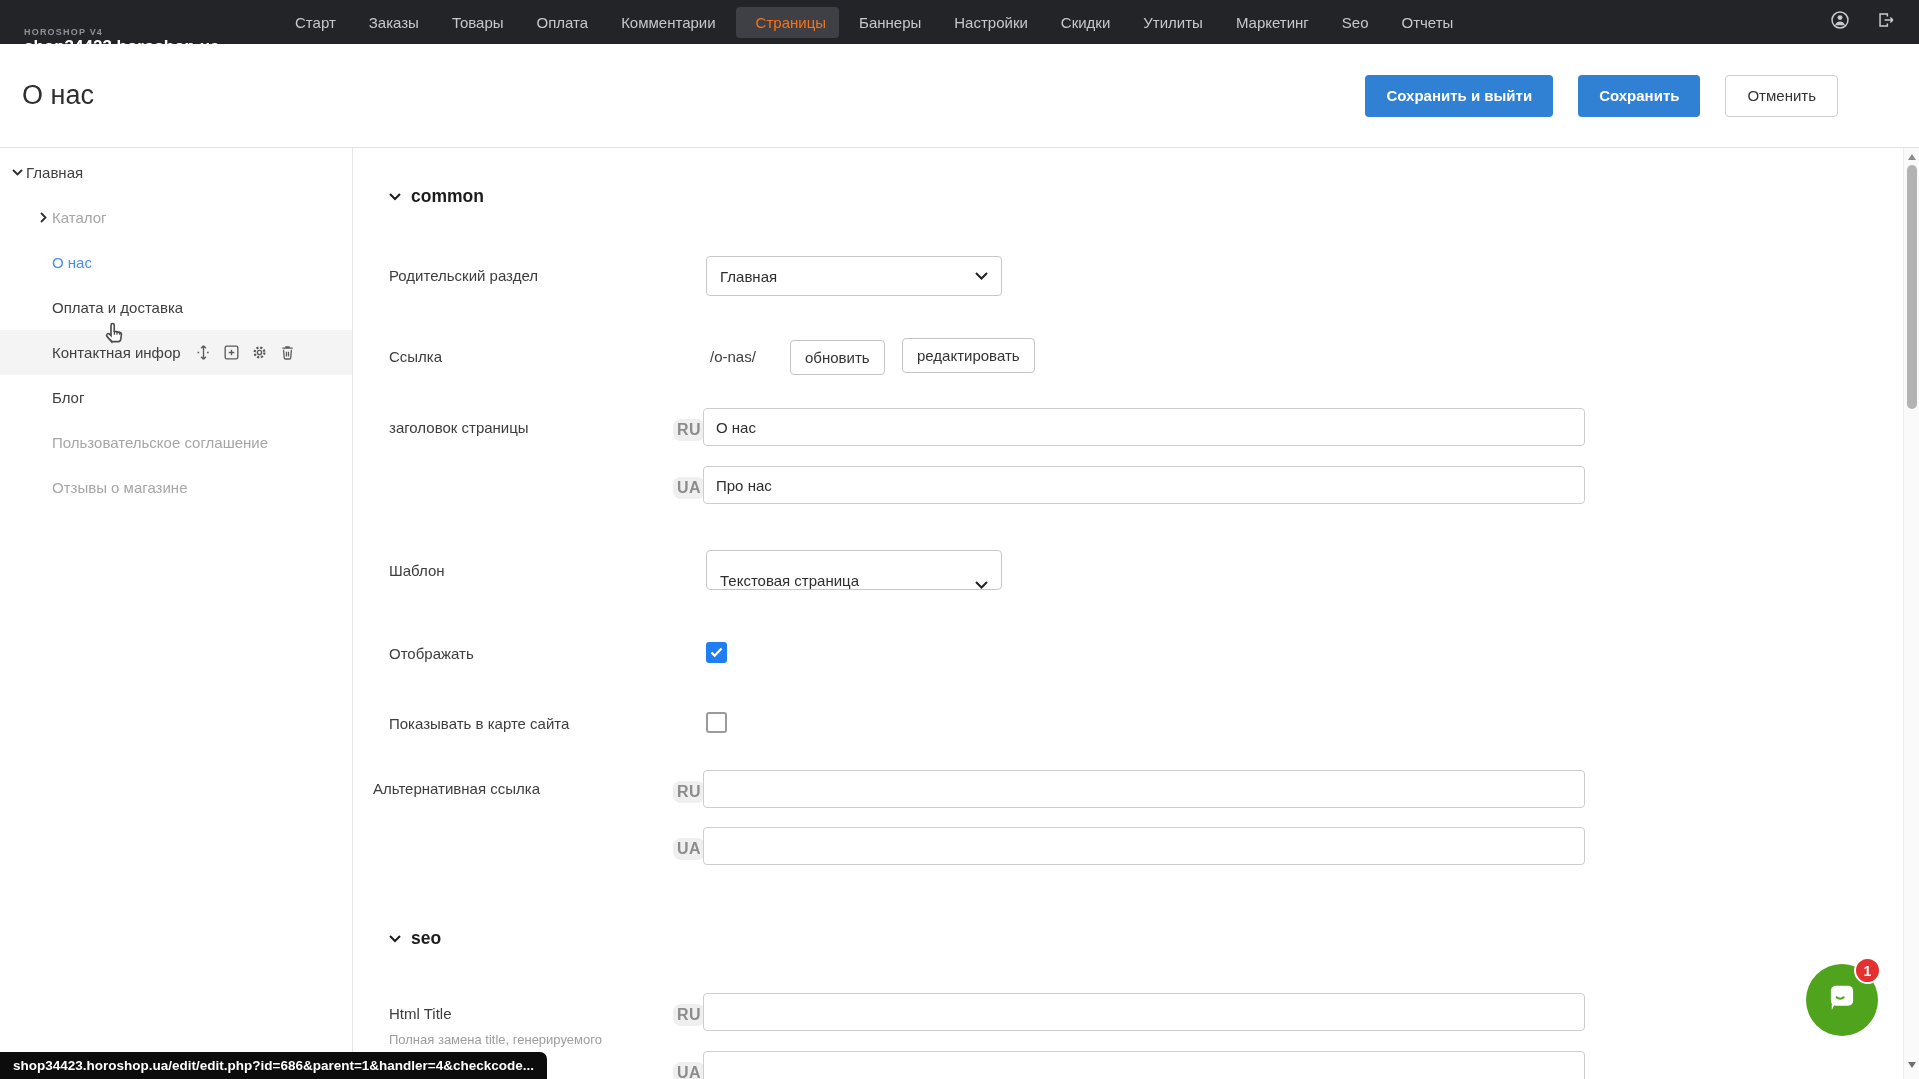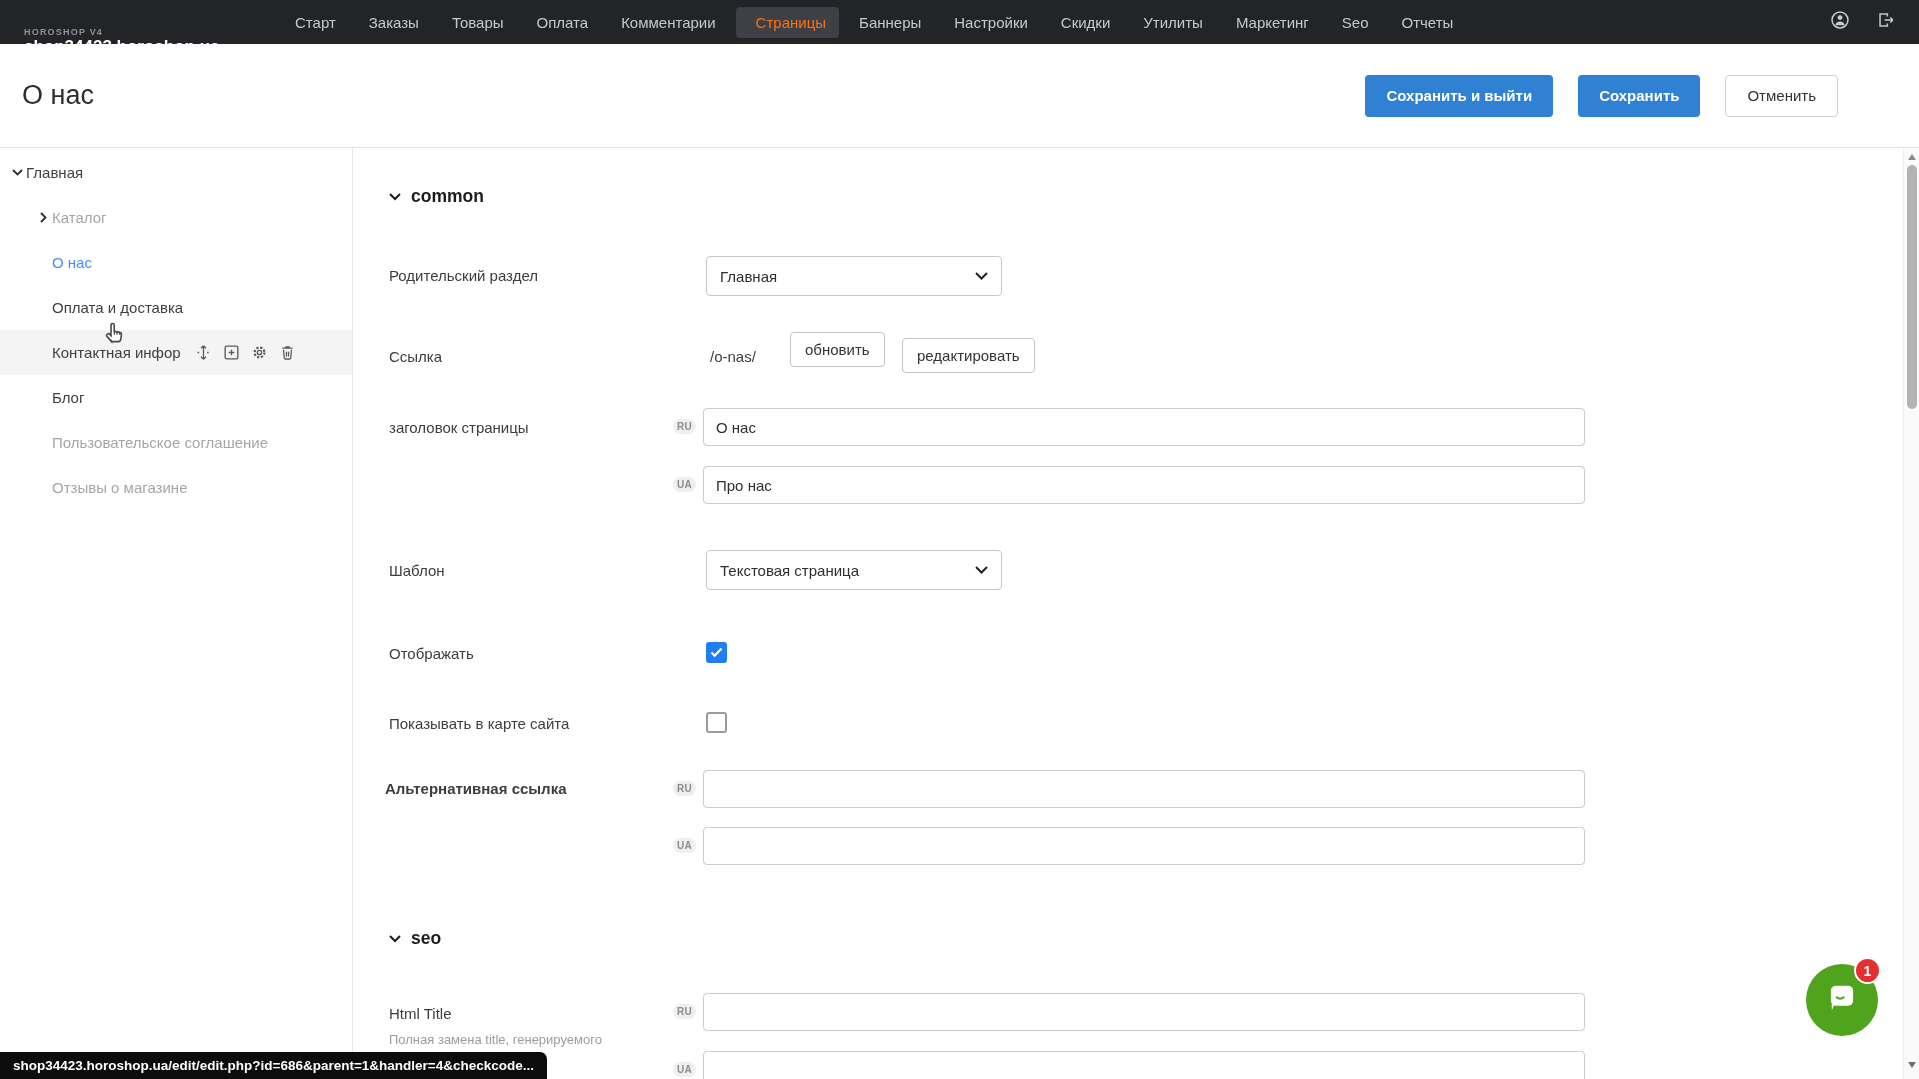--- a/index.html
+++ b/index.html
@@ -49,21 +49,21 @@
                   font-weight:bold; color:#1c1c1c; left:36px; }
   .flabel { font-size:15px; color:#3d3d3d; }
   .fhint  { font-size:13px; color:#9d9d9d; }
   .tinput { width:882px; height:38px; border:1px solid #cdcdcd; border-radius:4px;
             padding:0 12px; font-size:15px; color:#2e2e2e;
             font-family:"Liberation Sans","DejaVu Sans",sans-serif; outline:none; }
   .selectbox { width:296px; height:40px; border:1px solid #c8c8c8; border-radius:4px;
                display:flex; align-items:center; padding:0 13px; font-size:15px;
                color:#2e2e2e; cursor:pointer; background:#fff; }
   .selectbox .sel-chev { margin-left:auto; display:flex; }
-  .lang-badge { font-size:10px; font-weight:bold; color:#8c8c8c; background:#efefef;
+  .lang-badge { font-size:16px; font-weight:bold; color:#8c8c8c; background:#efefef;
                 border-radius:8px; padding:2px 4px; letter-spacing:.4px; }
   .mini-btn { height:35px; border:1px solid #c4c4c4; border-radius:4px; background:#fff;
               font-size:15px; color:#333; display:flex; align-items:center;
               padding:0 14px; cursor:pointer; }
   .checkbox { width:21px; height:21px; border-radius:3px; border:2px solid #9b9b9b;
               background:#fff; cursor:pointer; display:flex; align-items:center; justify-content:center; }
   .checkbox svg { display:none; }
   .checkbox.checked { background:#1f7ff2; border-color:#1f7ff2; }
   .checkbox.checked svg { display:block; }
   .link-path { font-size:15px; color:#3d3d3d; }
@@ -228,52 +228,52 @@
     <span>Главная</span>
     <span class="sel-chev">
       <svg width="13" height="8" viewBox="0 0 13 8">
           <path d="M1 1l5.5 5.5L12 1" stroke="#222" stroke-width="2" fill="none"></path>
         </svg>
     </span>
   </div>
 
   <div class="abs flabel" style="left:36px; top:200px;">Ссылка</div>
   <div class="abs link-path" style="left:357px; top:200px;">/o-nas/</div>
-  <div class="abs mini-btn" style="left:437px; top:184px;">обновить</div>
+  <div class="abs mini-btn" style="left:437px; top:192px;">обновить</div>
   <div class="abs mini-btn" style="left:549px; top:190px;">редактировать</div>
 
   <div class="abs flabel" style="left:36px; top:271px;">заголовок страницы</div>
   <span class="abs lang-badge" style="left:320px; top:271px;">RU</span>
   <input class="abs tinput" style="left: 350px; top: 260px;" value="О нас">
   <span class="abs lang-badge" style="left:320px; top:329px;">UA</span>
   <input class="abs tinput" style="left: 350px; top: 318px;" value="Про нас">
 
   <div class="abs flabel" style="left:36px; top:414px;">Шаблон</div>
-  <div class="abs selectbox" style="left:353px; top:402px;">
+  <div class="abs selectbox" style="left:353px; top:402px;align-items:flex-end;">
     <span>Текстовая страница</span>
     <span class="sel-chev">
       <svg width="13" height="8" viewBox="0 0 13 8">
           <path d="M1 1l5.5 5.5L12 1" stroke="#222" stroke-width="2" fill="none"></path>
         </svg>
     </span>
   </div>
 
   <div class="abs flabel" style="left:36px; top:497px;">Отображать</div>
   <div class="abs checkbox checked" style="left:353px; top:494px;">
     <svg width="13" height="11" viewBox="0 0 13 11">
         <path d="M1.5 5.5l3.2 3.2L11.5 1.5" stroke="#fff" stroke-width="2.3" fill="none"></path>
       </svg>
   </div>
 
   <div class="abs flabel" style="left:36px; top:567px;">Показывать в карте сайта</div>
   <div class="abs checkbox" style="left:353px; top:564px;">
     
   </div>
 
-  <div class="abs flabel" style="left:32px; top:632px;font-weight:bold;">Альтернативная ссылка</div>
+  <div class="abs flabel" style="left:20px; top:632px;">Альтернативная ссылка</div>
   <span class="abs lang-badge" style="left:320px; top:633px;">RU</span>
   <input class="abs tinput" style="left: 350px; top: 622px;" value="">
   <span class="abs lang-badge" style="left:320px; top:690px;">UA</span>
   <input class="abs tinput" style="left: 350px; top: 679px;" value="">
 
   <div class="abs section-head" style="top:780px;">
     <svg width="12" height="8" viewBox="0 0 12 8">
         <path d="M1 1l5 5 5-5" stroke="#1c1c1c" stroke-width="2" fill="none"></path>
       </svg>
     <span>seo</span>

